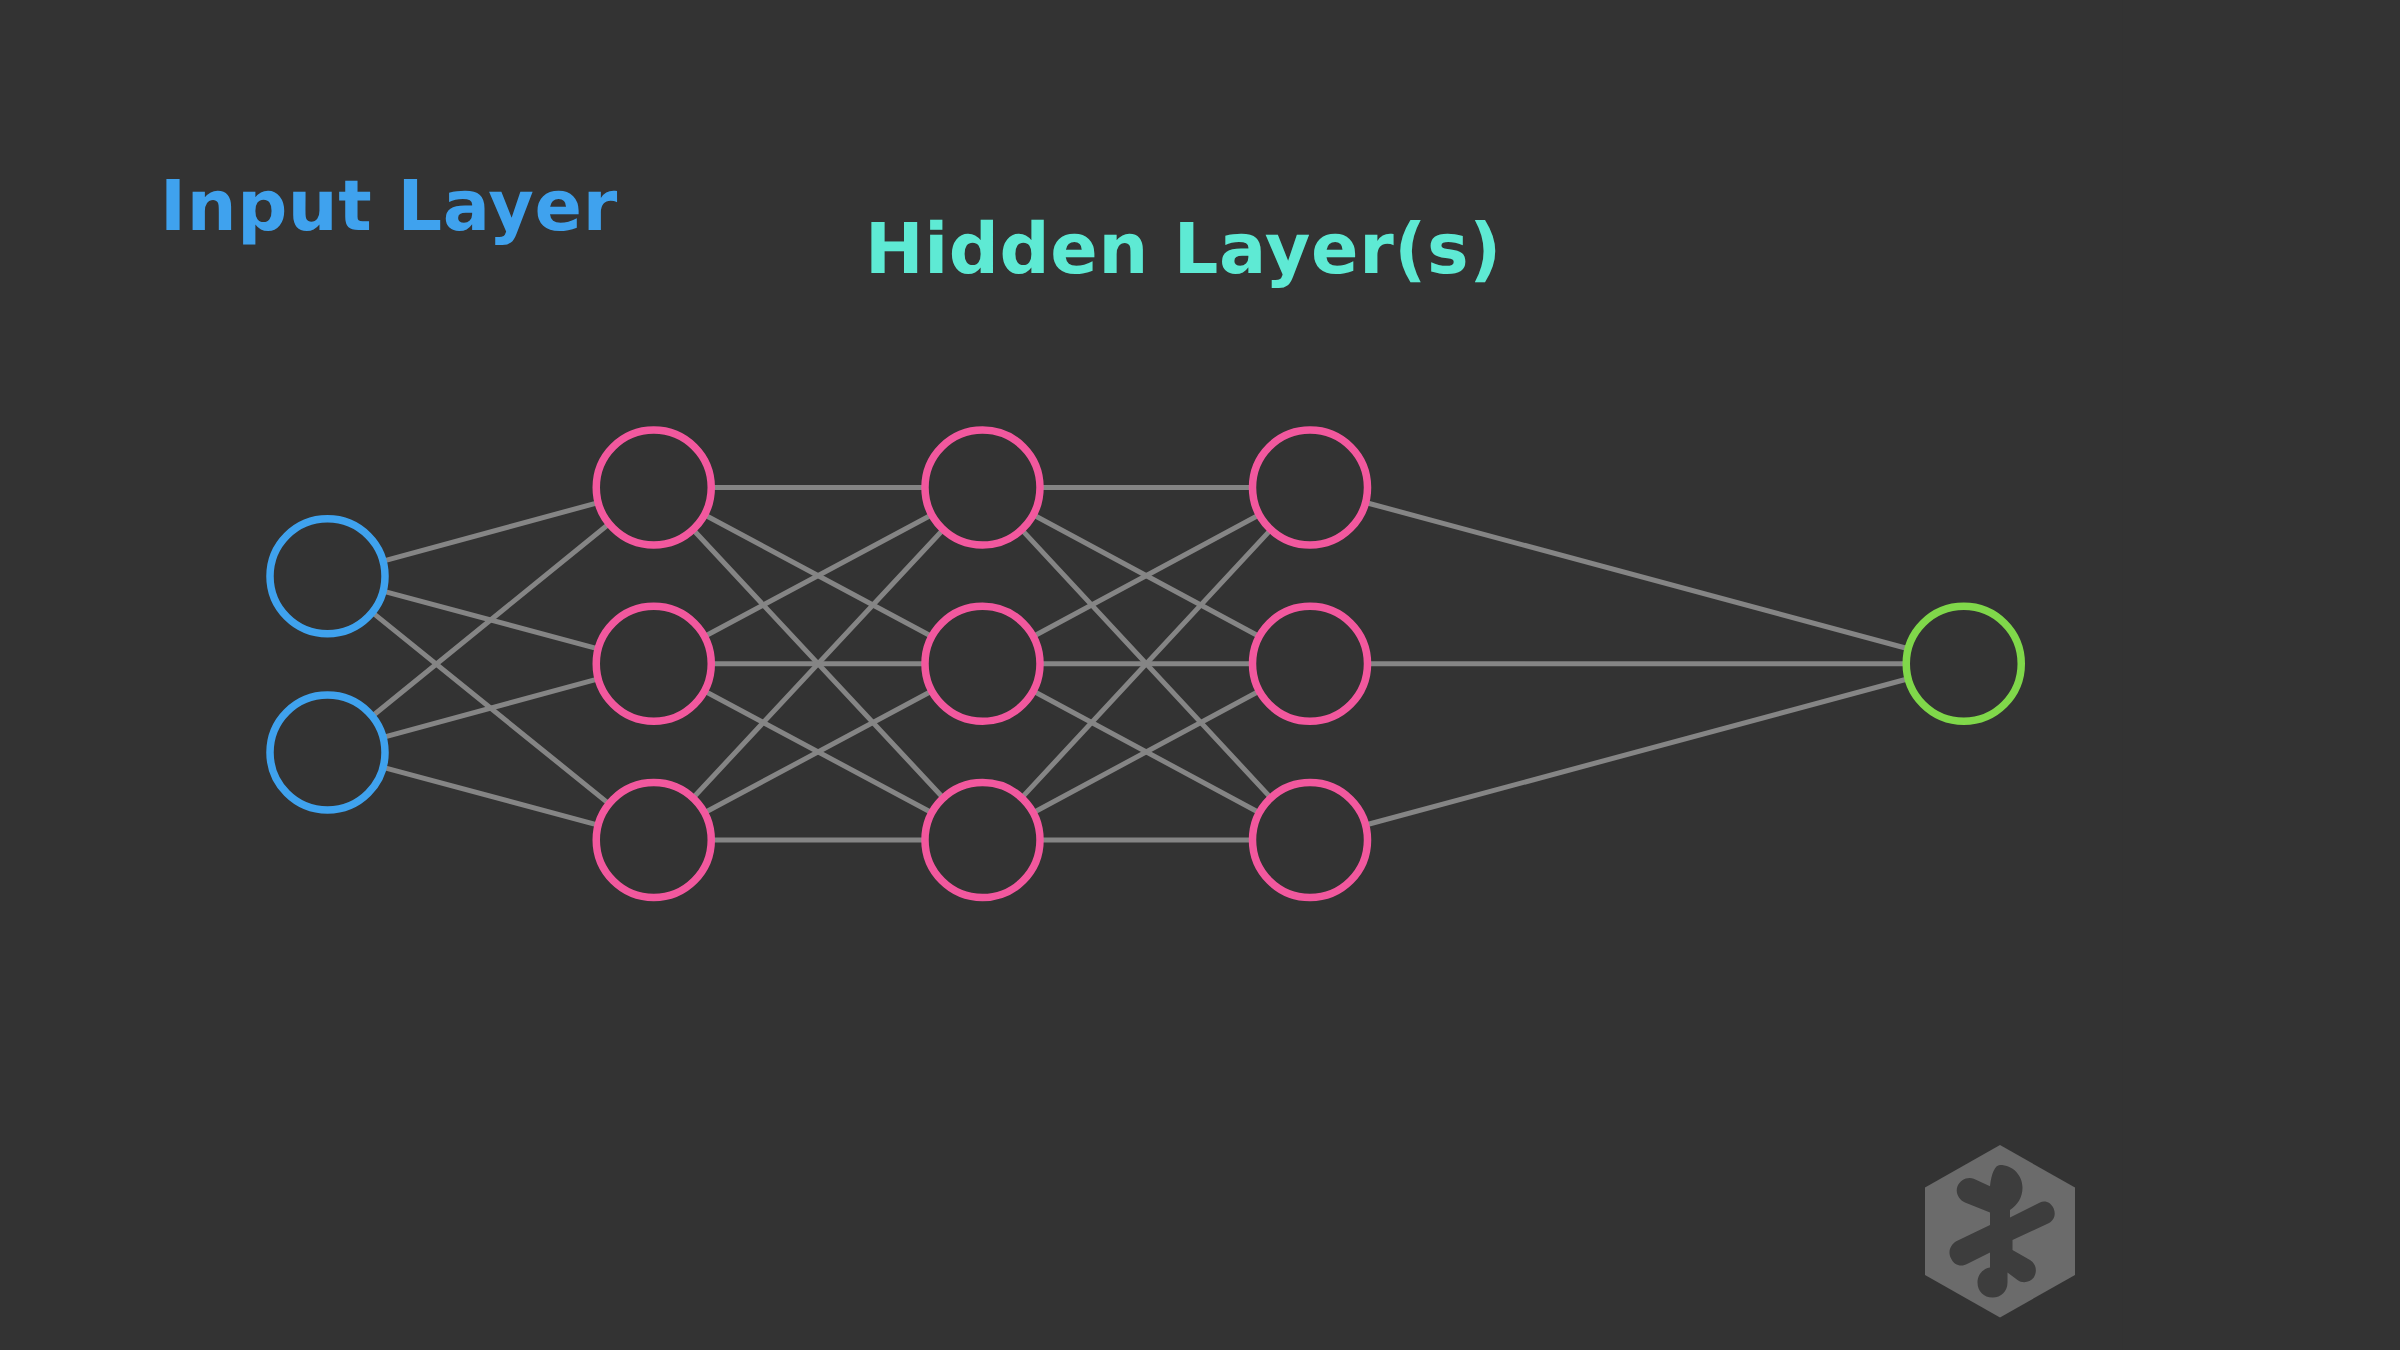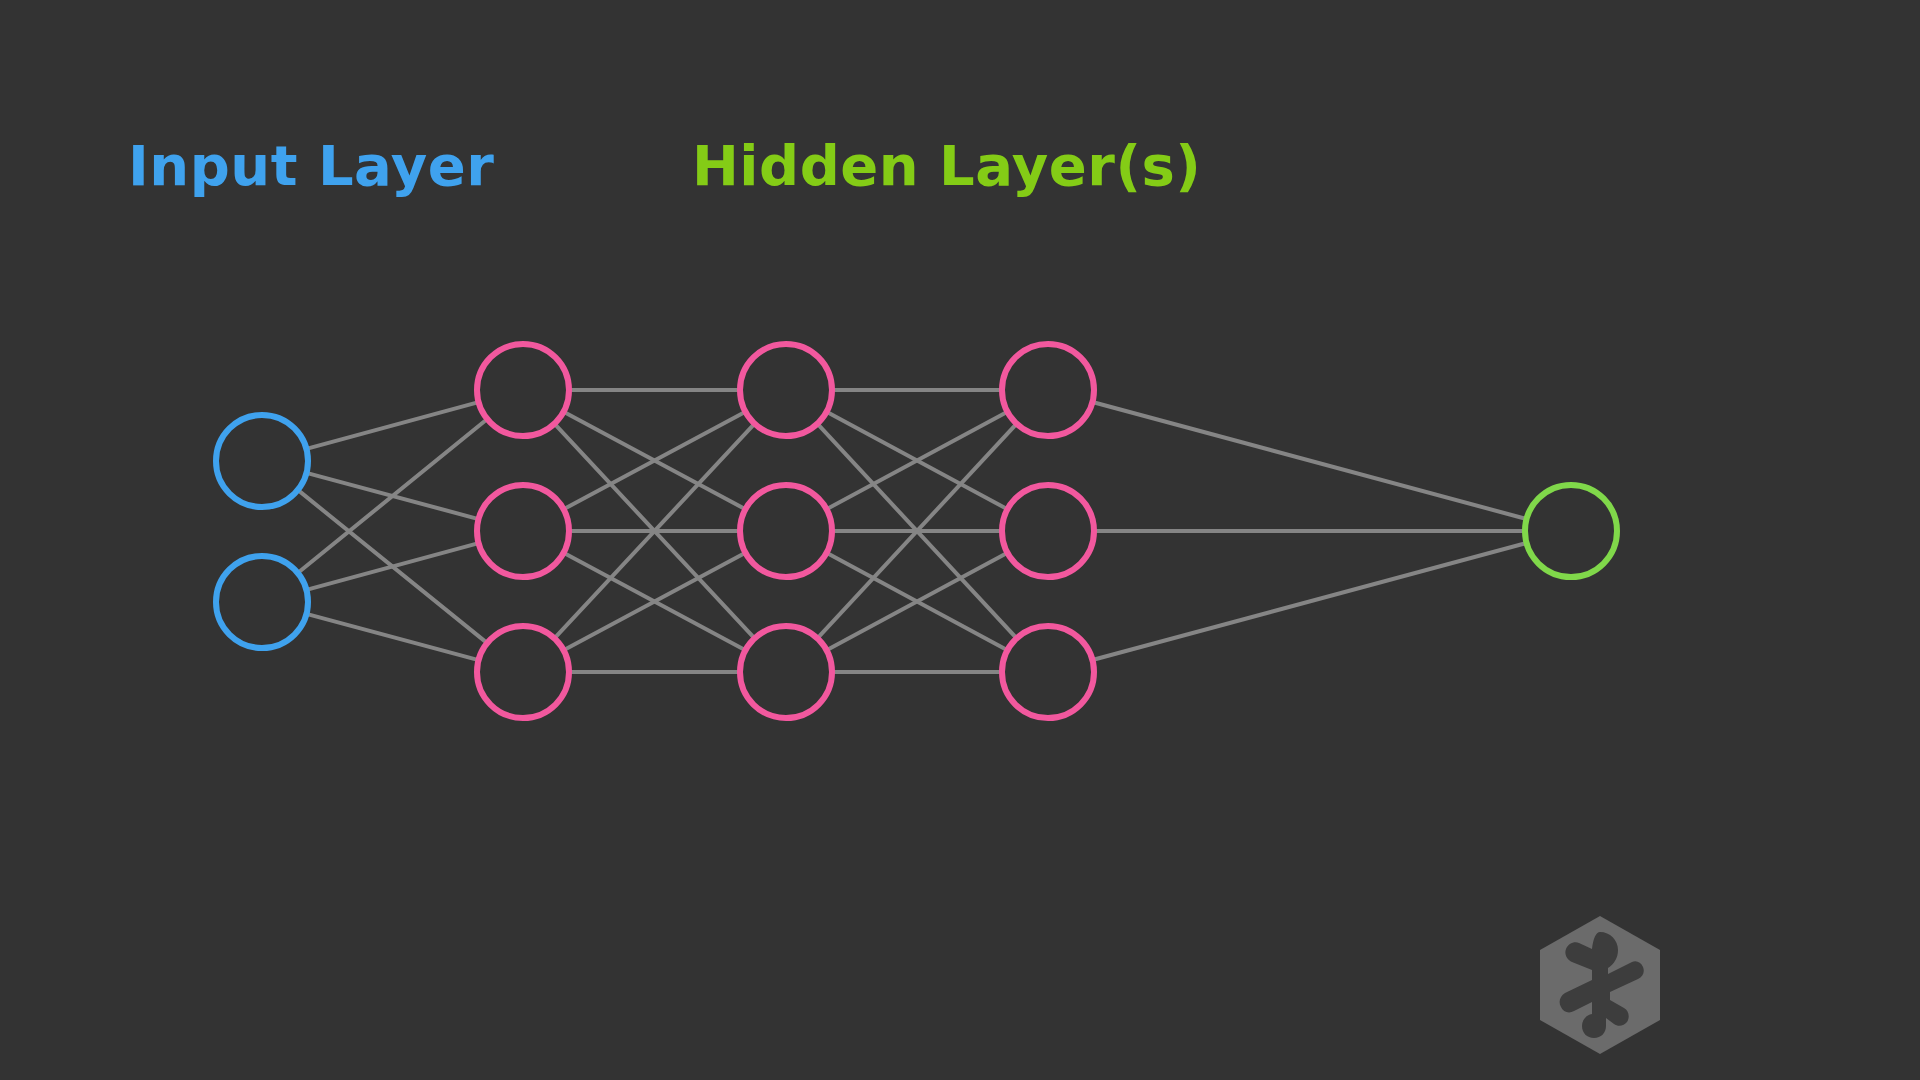--- a/index.html
+++ b/index.html
@@ -65,21 +65,21 @@
     opacity: 1;
   }
 </style>
 </head>
 <body>
 
 <div id="stage">
 
   <div class="layer-label" id="label-input" style="color: rgb(63, 162, 238);">Input Layer</div>
 
-  <div class="layer-label" id="label-hidden" style="color: #84cc16;">Hidden Layer(s)</div>
+  <div class="layer-label" id="label-hidden" style="color: #5eead4; margin-top: 34px;">Hidden Layer(s)</div>
 
 
   <svg id="network" viewBox="0 0 1920 1080">
     <g id="edges">
         <line x1="306.39" y1="448.93" x2="478.61" y2="402.07" class="edge" stroke="#858585" stroke-width="4"></line>
         <line x1="306.43" y1="472.92" x2="478.57" y2="519.08" class="edge" stroke="#858585" stroke-width="4"></line>
         <line x1="297.77" y1="489.92" x2="487.23" y2="643.08" class="edge" stroke="#858585" stroke-width="4"></line>
         <line x1="297.71" y1="573.00" x2="487.29" y2="419.00" class="edge" stroke="#858585" stroke-width="4"></line>
         <line x1="306.39" y1="589.93" x2="478.61" y2="543.07" class="edge" stroke="#858585" stroke-width="4"></line>
         <line x1="306.43" y1="613.92" x2="478.57" y2="660.08" class="edge" stroke="#858585" stroke-width="4"></line>

